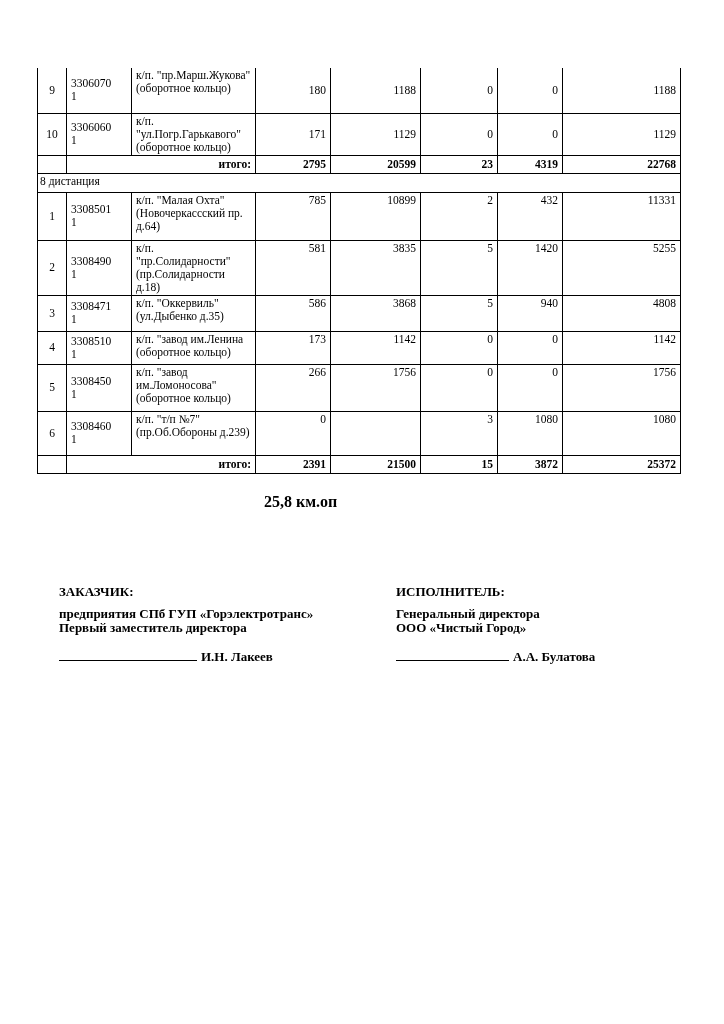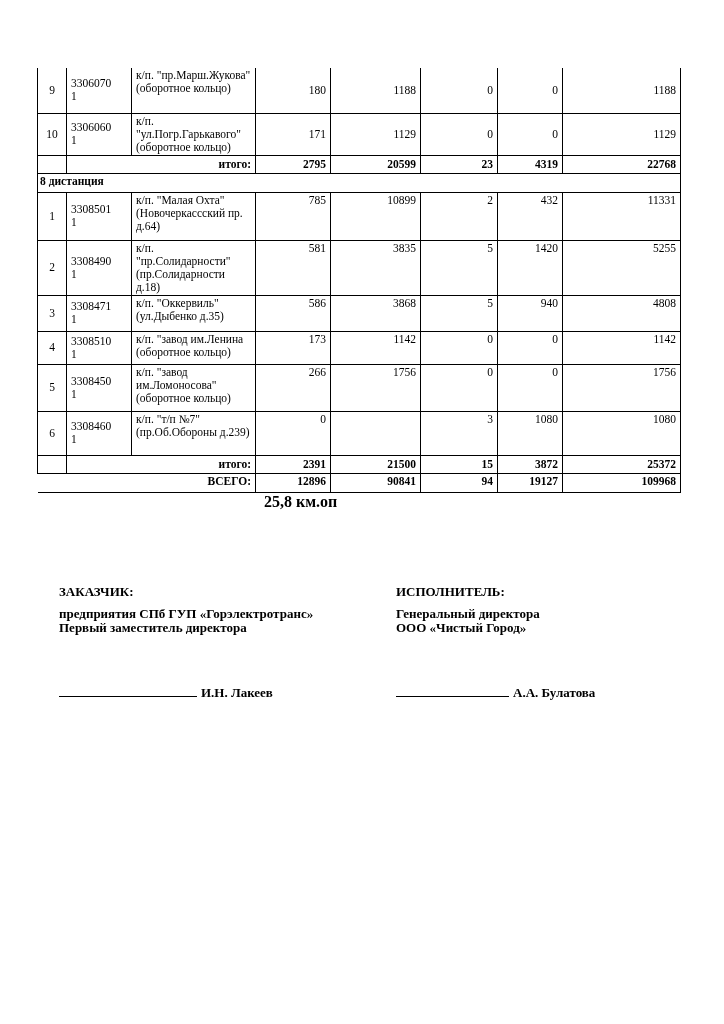--- a/index.html
+++ b/index.html
@@ -7,27 +7,27 @@
          font-family: "Liberation Serif", "DejaVu Serif", serif; color: #000; }
   .page { position: absolute; left: 0; top: 0; width: 724px; height: 1024px; }
   table.grid { position: absolute; left: 37px; top: 68px; border-collapse: collapse;
                font-size: 11.5px; line-height: 13px; table-layout: fixed; }
   table.grid td { border: 1px solid #000; padding: 1px 4px; vertical-align: top; }
   .c-num { width: 20px; text-align: center; vertical-align: middle !important; }
   .c-code { width: 56px; text-align: left; vertical-align: middle !important; }
   .c-name { width: 115px; text-align: left; }
   .c-v { text-align: right; }
   tr.sub td { font-weight: bold; vertical-align: middle; height: 15px; }
-  tr.sec td { font-weight: bold; height: 16px; }
+  tr.sec td { font-weight: normal; height: 16px; }
   tr.total td { font-weight: bold; height: 16px; }
   td.open-top { border-top: none !important; }
   .km { position: absolute; left: 264px; top: 493px; font-size: 16px; font-weight: bold; }
   .sig { position: absolute; font-size: 13px; font-weight: bold; line-height: 14px; }
   .sig .role { margin-bottom: 8px; }
-  .sig .line { margin-top: 50px; }
+  .sig .line { margin-top: 14px; }
   .underline { display: inline-block; border-bottom: 1px solid #000; height: 11px; vertical-align: baseline; margin-right: 4px; }
 </style>
 </head>
 <body>
 
 <div class="page">
 
   <table class="grid">
     <colgroup>
       <col style="width:29px">
@@ -145,28 +145,20 @@
       </tr>
       <tr class="sub">
         <td></td>
         <td colspan="2" class="c-v">итого:</td>
         <td class="c-v">2391</td>
         <td class="c-v">21500</td>
         <td class="c-v">15</td>
         <td class="c-v">3872</td>
         <td class="c-v">25372</td>
       </tr>
-      <tr class="total">
-        <td colspan="3" class="c-v" style="border-left:none;">ВСЕГО:</td>
-        <td class="c-v">12896</td>
-        <td class="c-v">90841</td>
-        <td class="c-v">94</td>
-        <td class="c-v">19127</td>
-        <td class="c-v">109968</td>
-      </tr>
     </tbody>
   </table>
 
   <div class="km">25,8 км.оп</div>
 
   <div class="sig" style="left:59px; top:585px;">
     <div class="role">ЗАКАЗЧИК:</div>
     <div>предприятия СПб ГУП «Горэлектротранс»</div>
     <div>Первый заместитель директора</div>
     <div class="line">

